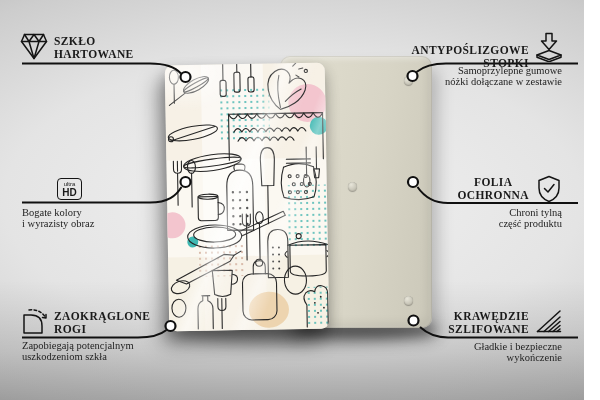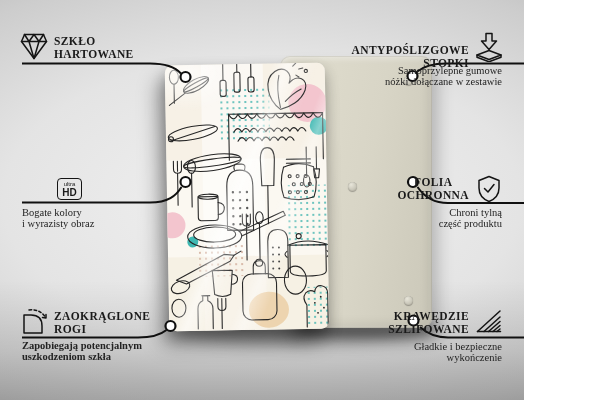--- a/index.html
+++ b/index.html
@@ -1,17 +1,17 @@
 <!DOCTYPE html>
 <html><head>
 <meta charset="utf-8">
 <style>
   html,body{margin:0;padding:0;}
   .stage{
-    position:relative;width:524px;height:400px;overflow:hidden;
+    position:relative;width:584px;height:400px;overflow:hidden;
     background:
       linear-gradient(to bottom, rgba(0,0,0,0) 70%, rgba(0,0,0,0.10) 88%, rgba(0,0,0,0.22) 100%),
       radial-gradient(130% 95% at 50% 50%, #f1f1f1 0%, #e4e4e4 38%, #cdcdcd 62%, #ababab 86%, #9b9b9b 100%);
     font-family:"Liberation Serif", serif;color:#1a1a1a;
   }
   
   .floor-shadow{position:absolute;left:175px;top:316px;width:265px;height:28px;border-radius:50%;
     background:rgba(0,0,0,0.30);filter:blur(8px);}
   .floor-shadow2{position:absolute;left:295px;top:322px;width:140px;height:16px;border-radius:50%;
     background:rgba(0,0,0,0.28);filter:blur(5px);}
@@ -46,21 +46,21 @@
   .feat .fdesc{position:absolute;font-size:10.5px;line-height:10.5px;color:#232323;}
   .feat .ftitle span,.feat .fdesc span{display:block;}
   .feat.left{left:20px;text-align:left;}
   .feat.right{right:22px;text-align:right;}
   .feat.left .ftitle{left:34px;}
   .feat.left .fdesc{left:2px;}
   .feat.right .ftitle{right:33px;}
   .feat.right .fdesc{right:0px;}
   #f0{top:33px;} #f0 .ficon{left:0;top:0;} #f0 .ftitle{top:2px;} #f0 .fdesc{top:33px;}
   #f1{top:176px;} #f1 .ficon{left:1px;top:2px;padding-left:36px;} #f1 .ftitle{top:0px;} #f1 .fdesc{top:32px;}
-  #f2{top:306px;} #f2 .ficon{left:0;top:1px;} #f2 .ftitle{top:4px;} #f2 .fdesc{top:35px;font-weight:bold;}
+  #f2{top:306px;} #f2 .ficon{left:0;top:1px;} #f2 .ftitle{top:4px;} #f2 .fdesc{top:35px;}
   #f3{top:32px;} #f3 .ficon{right:0;top:0;} #f3 .ftitle{top:12px;} #f3 .fdesc{top:34px;}
   #f4{top:174px;} #f4 .ficon{right:1px;top:1px;} #f4 .ftitle{top:2px;text-align:center;} #f4 .fdesc{top:34px;}
   #f5{top:306px;} #f5 .ficon{right:0;top:3px;} #f5 .ftitle{top:4px;} #f5 .fdesc{top:36px;}
   .isvg{display:block;}
   .isvg path,.isvg line,.isvg rect,.isvg circle{fill:none;stroke:#141414;stroke-width:1.5;stroke-linecap:round;stroke-linejoin:round;}
   
   .hd-badge{width:23px;height:20px;border:1.6px solid #141414;border-radius:4px;text-align:center;
     font-family:"Liberation Sans",sans-serif;}
   .hd-badge .t{display:block;font-size:6px;line-height:7px;margin-top:2px;letter-spacing:0;}
   .hd-badge .b{display:block;font-size:10px;line-height:10px;font-weight:bold;letter-spacing:0;}

